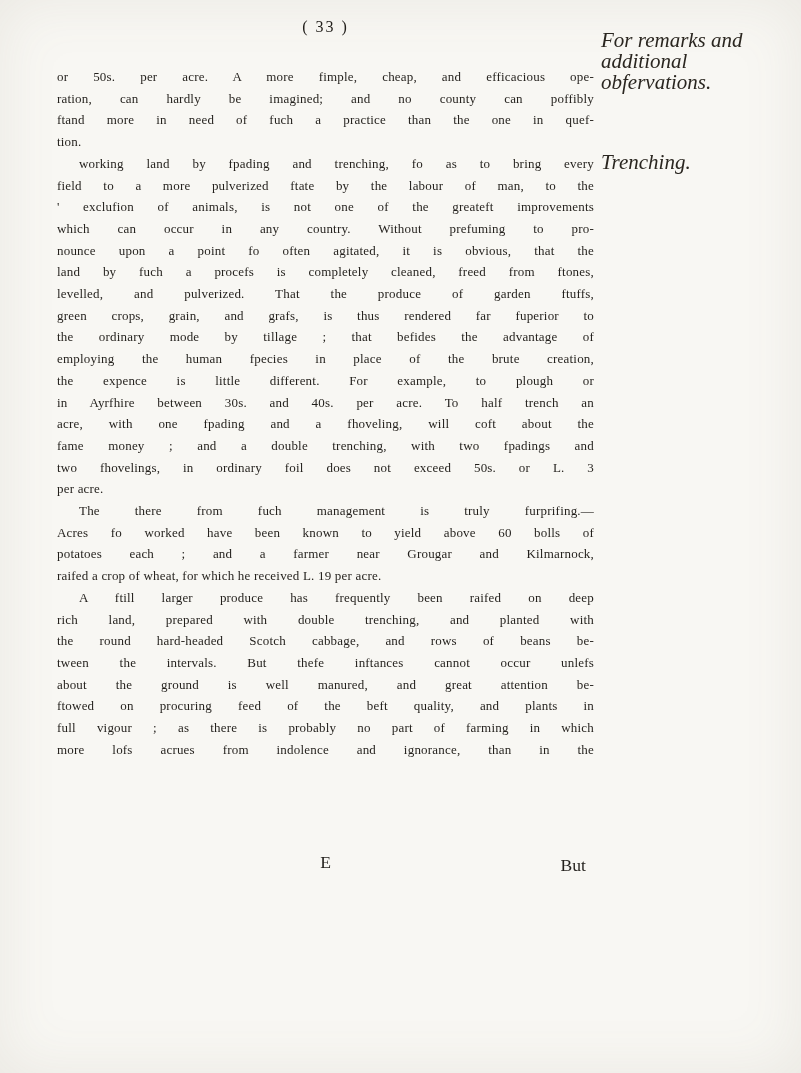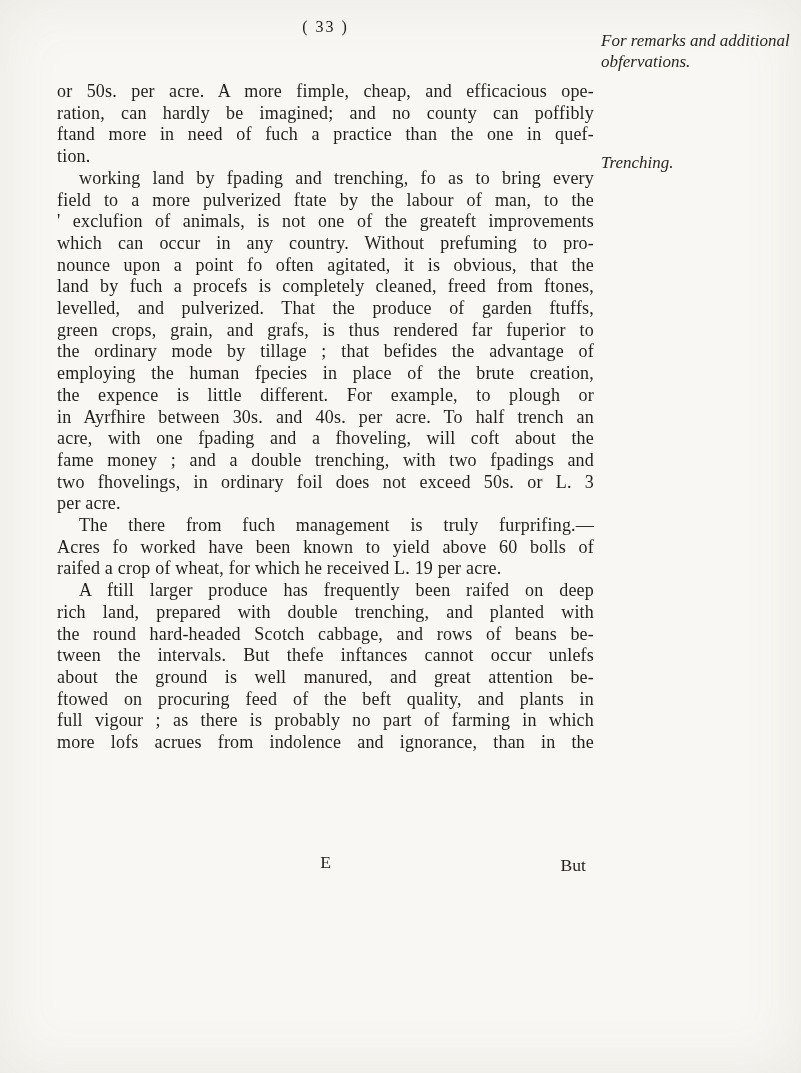--- a/index.html
+++ b/index.html
@@ -31,32 +31,32 @@
     left: 601px;
     top: 0;
     width: 192px;
     height: 100%;
   }
   .margin-note {
     position: absolute;
     left: 0;
     width: 192px;
     font-style: italic;
-    font-size: 17px;
+    font-size: 21px;
     line-height: 21px;
     color: #2a2620;
   }
   .note-remarks { top: 30px; }
   .note-trenching { top: 152px; }
   .text-block {
     position: absolute;
     left: 57px;
-    top: 81px;
+    top: 66px;
     width: 537px;
-    font-size: 18px;
+    font-size: 13px;
     line-height: 21.7px;
     letter-spacing: 0.2px;
   }
   .para { margin: 0; }
   .line {
     text-align: justify;
     text-align-last: justify;
     text-justify: inter-word;
   }
   .line.last { text-align-last: left; }
@@ -113,20 +113,21 @@
         <div class="line">the expence is little different.  For example, to plough or</div>
         <div class="line">in Ayrfhire between 30s. and 40s. per acre.  To half trench an</div>
         <div class="line">acre, with one fpading and a fhoveling, will coft about the</div>
         <div class="line">fame money ; and a double trenching, with two fpadings and</div>
         <div class="line">two fhovelings, in ordinary foil does not exceed 50s. or L. 3</div>
         <div class="line last">per acre.</div>
       </div>
       <div class="para indent">
         <div class="line">The there from fuch management is truly furprifing.—</div>
         <div class="line">Acres fo worked have been known to yield above 60 bolls of</div>
+        <div class="line">potatoes each ; and a farmer near Grougar and Kilmarnock,</div>
         <div class="line last">raifed a crop of wheat, for which he received L. 19 per acre.</div>
       </div>
       <div class="para indent">
         <div class="line">A ftill larger produce has frequently been raifed on deep</div>
         <div class="line">rich land, prepared with double trenching, and planted with</div>
         <div class="line">the round hard-headed Scotch cabbage, and rows of beans be-</div>
         <div class="line">tween the intervals.  But thefe inftances cannot occur unlefs</div>
         <div class="line">about the ground is well manured, and great attention be-</div>
         <div class="line">ftowed on procuring feed of the beft quality, and plants in</div>
         <div class="line">full vigour ; as there is probably no part of farming in which</div>

